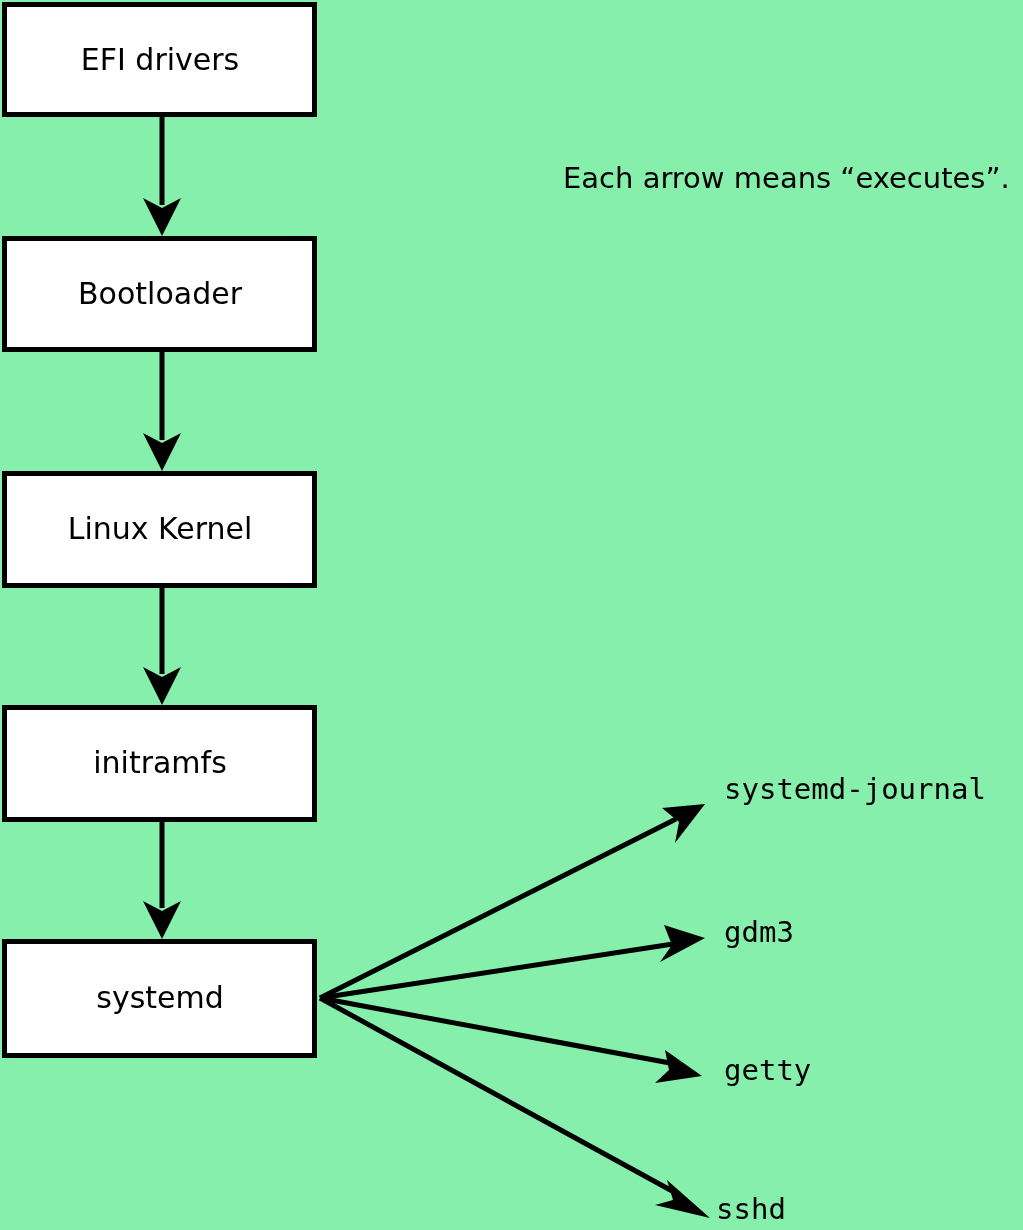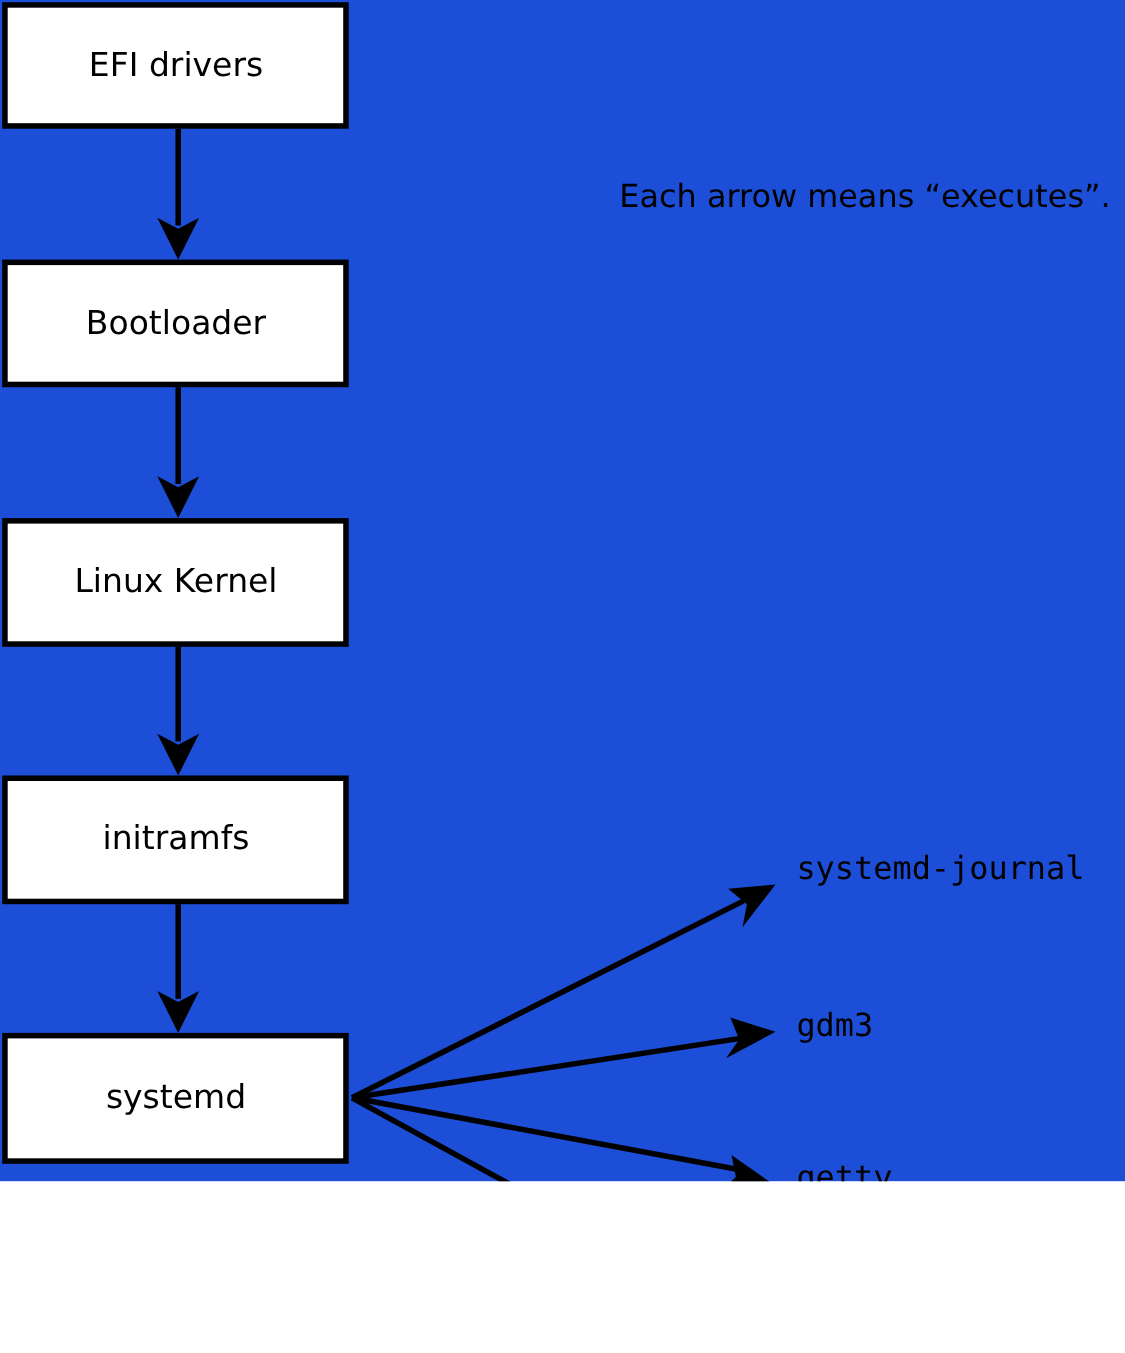--- a/index.html
+++ b/index.html
@@ -6,22 +6,22 @@
     margin: 0;
     padding: 0;
     background: #ffffff;
   }
   body {
     font-family: "DejaVu Sans", "Liberation Sans", sans-serif;
   }
   #stage {
     position: relative;
     width: 1023px;
-    height: 1074px;
-    background: #1d4ed8;
+    height: 1230px;
+    background: #86efac;
     overflow: hidden;
   }
   #diagram-svg {
     position: absolute;
     left: 0;
     top: 0;
     width: 1023px;
     height: 1230px;
     display: block;
   }

